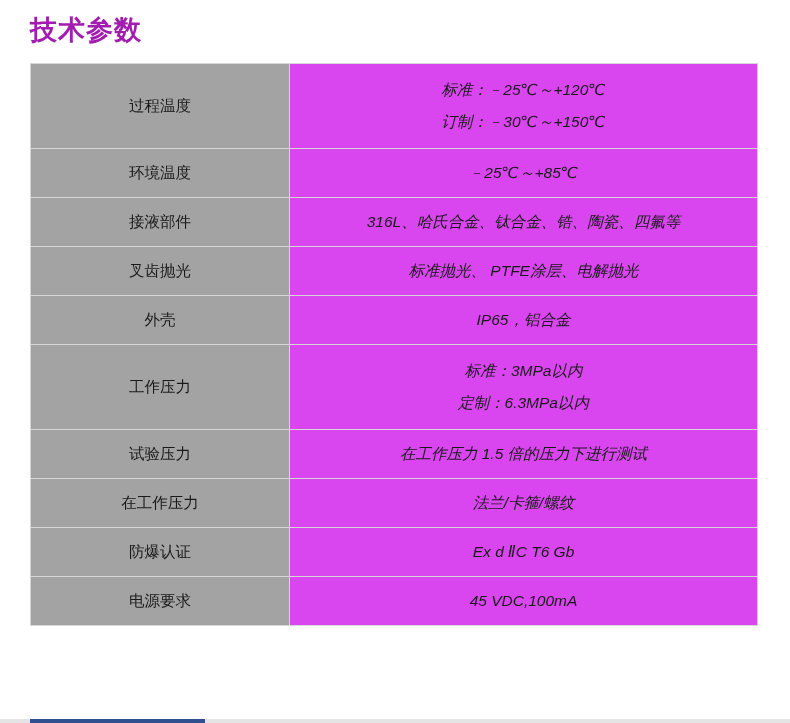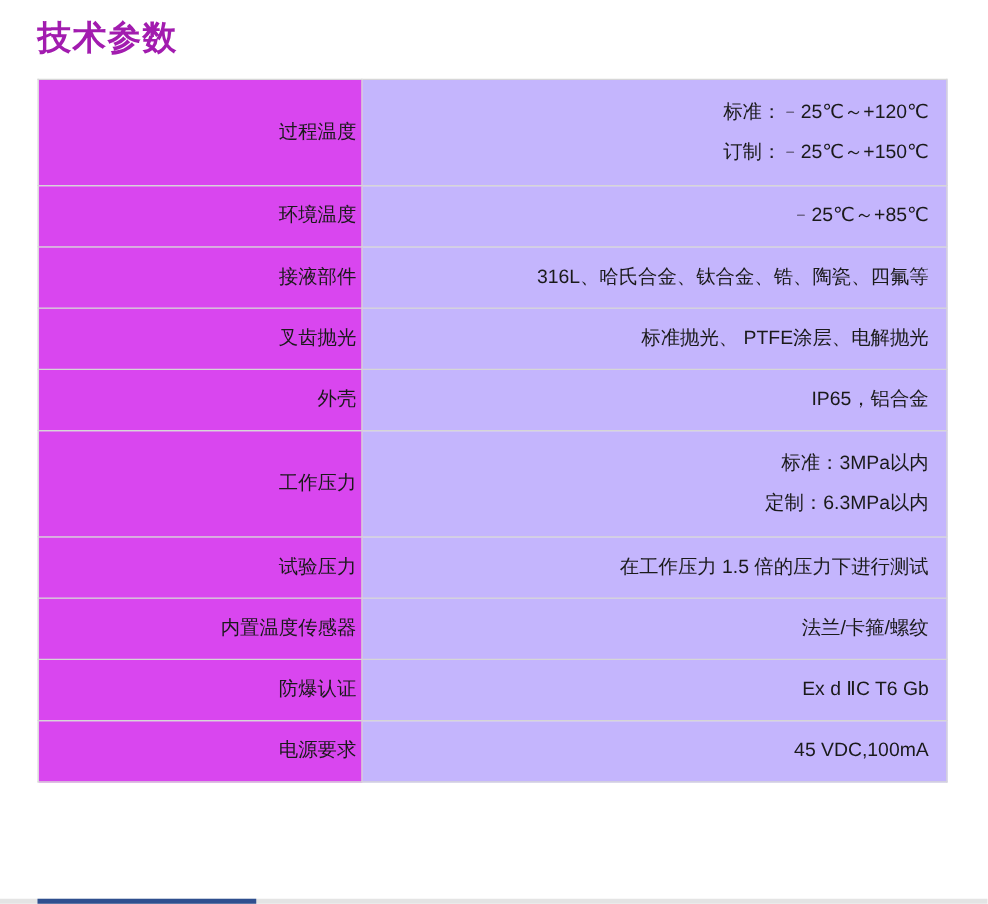--- a/index.html
+++ b/index.html
@@ -41,30 +41,31 @@
   }
   .spec-table td {
     border: 1px solid #d6d6d6;
     font-size: 15.5px;
     color: #1a1a1a;
     vertical-align: middle;
     padding: 0;
   }
   .spec-table td.label {
     width: 250px;
-    background: #d946ef;
-    text-align: right;
+    background: #a3a3a3;
+    text-align: center;
     padding: 6px 4px;
     line-height: 1.55;
   }
   .spec-table td.value {
-    background: #c4b5fd;
-    text-align: right;
+    background: #d946ef;
+    text-align: center;
     padding: 6px 14px;
     line-height: 1.55;
+    font-style: italic;
   }
   .row-single td.label,
   .row-single td.value {
     height: 36px;
   }
   .row-multi td.label,
   .row-multi td.value {
     height: 72px;
   }
   .value-line {
@@ -106,21 +107,21 @@
 
   <div class="page-title">技术参数</div>
 
   <table class="spec-table">
     <tbody>
 
       <tr class="row-multi">
         <td class="label">过程温度</td>
         <td class="value">
           <span class="value-line">标准：﹣25℃～+120℃</span>
-          <span class="value-line">订制：﹣25℃～+150℃</span>
+          <span class="value-line">订制：﹣30℃～+150℃</span>
         </td>
       </tr>
 
       <tr class="row-single">
         <td class="label">环境温度</td>
         <td class="value">
           <span class="value-line">﹣25℃～+85℃</span>
         </td>
       </tr>
 
@@ -156,21 +157,21 @@
       </tr>
 
       <tr class="row-single">
         <td class="label">试验压力</td>
         <td class="value">
           <span class="value-line">在工作压力 1.5 倍的压力下进行测试</span>
         </td>
       </tr>
 
       <tr class="row-single">
-        <td class="label">内置温度传感器</td>
+        <td class="label">在工作压力</td>
         <td class="value">
           <span class="value-line">法兰/卡箍/螺纹</span>
         </td>
       </tr>
 
       <tr class="row-single">
         <td class="label">防爆认证</td>
         <td class="value">
           <span class="value-line">Ex d ⅡC T6 Gb</span>
         </td>

